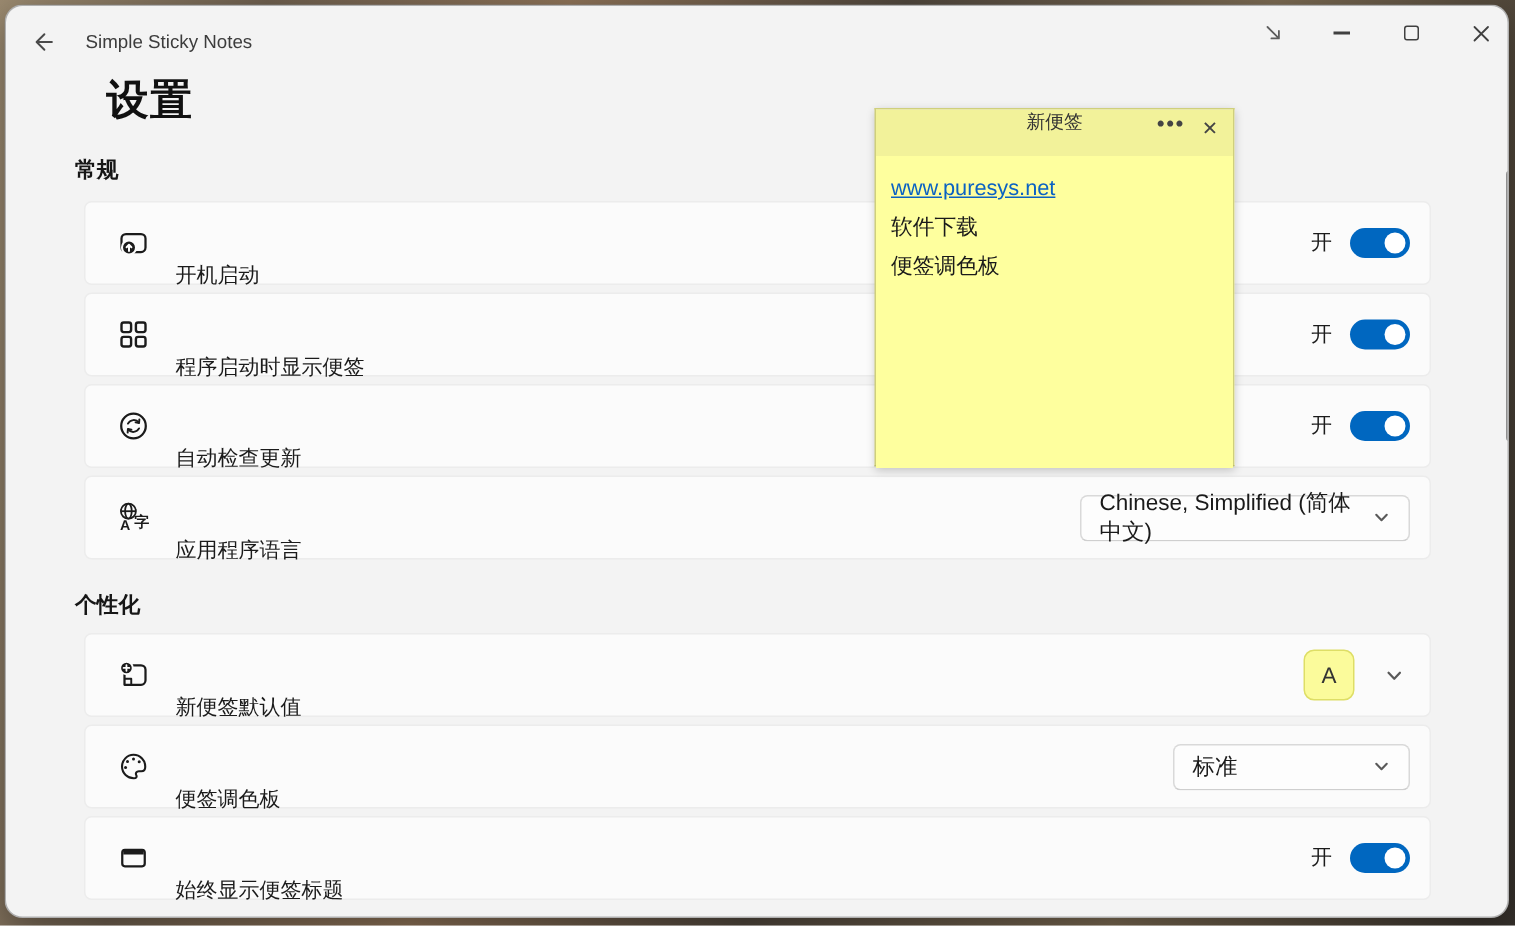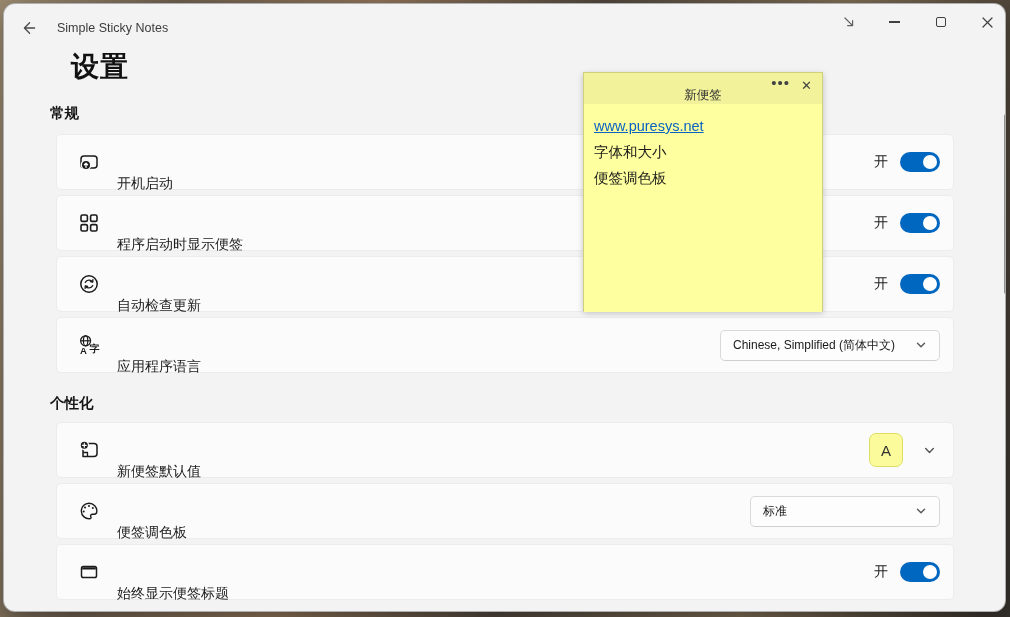--- a/index.html
+++ b/index.html
@@ -38,36 +38,36 @@
   .row-label { font-size:14px; color:#1b1b1b;margin-top:44px; }
   .row-sub { font-size:12px; color:#606060; margin-top:3px; }
   .row-right { position:absolute; right:13px; display:flex; align-items:center; gap:12px; }
   .toggle-state { font-size:14px; color:#1b1b1b; }
   .toggle { width:40px; height:20px; border-radius:10px; background:#0067c0; position:relative; }
   .toggle .knob { position:absolute; right:3px; top:3px; width:14px; height:14px;
     border-radius:50%; background:#fff; }
   .dropdown {
     height:31px; background:#fdfdfd; border:1px solid #d9d9d9; border-bottom-color:#cfcfcf;
     border-radius:5px; display:flex; align-items:center; padding:0 12px;
-    font-size:12px; color:#1a1a1a;
-  }
-  .dd-lang { width:220px; } .dd-palette { width:190px; }
+    font-size:15px; color:#1a1a1a;
+  }
+  .dd-lang { width:220px; } .dd-palette { width:158px; }
   .dropdown .chev { margin-left:auto; display:flex; }
   .swatch { width:34px; height:34px; border-radius:7px; background:#fbfb9b;
     border:1px solid #dede66; display:flex; align-items:center; justify-content:center;
     font-size:15px; color:#333; }
   .expander-chev { display:flex; margin-left:8px; margin-right:4px; }
   
   .scroll-thumb { position:absolute; left:1000px; top:110px; width:4px; height:180px;
     background:#8f8f8f; border-radius:2px; }
   
   .note { position:absolute; left:583px; top:72px; width:240px; height:239px;
     border:1px solid #cfcf7c; border-bottom-color:#a9a960;
     box-shadow:0 2px 6px rgba(0,0,0,.22); z-index:50; }
-  .note-bar { height:31px; background:#f2f29a; display:flex; align-items:flex-end;
+  .note-bar { height:31px; background:#f2f29a; display:flex; align-items:flex-start;
     justify-content:center; position:relative; font-size:12.5px; color:#333; }
   .note-menu { position:absolute; right:32px; top:1px; font-size:15px; color:#444;
     letter-spacing:1px; }
   .note-close { position:absolute; right:10px; top:5px; font-size:13px; color:#444; }
   .note-body { height:208px; background:#feff9e; padding:9px 10px; font-size:14.5px;
     color:#1a1a1a; line-height:26px; }
   .note-link { color:#0a62c3; text-decoration:underline; }
   svg { display:block; }
 </style>
 </head>
@@ -261,16 +261,16 @@
 </div>
 
 <div class="note">
   <div class="note-bar">
     <span>新便签</span>
     <span class="note-menu">•••</span>
     <span class="note-close">✕</span>
   </div>
   <div class="note-body">
     <div><span class="note-link">www.puresys.net</span></div>
-    <div>字体和大小</div>
+    <div>软件下载</div>
     <div>便签调色板</div>
   </div>
 </div>
 
 </body></html>

